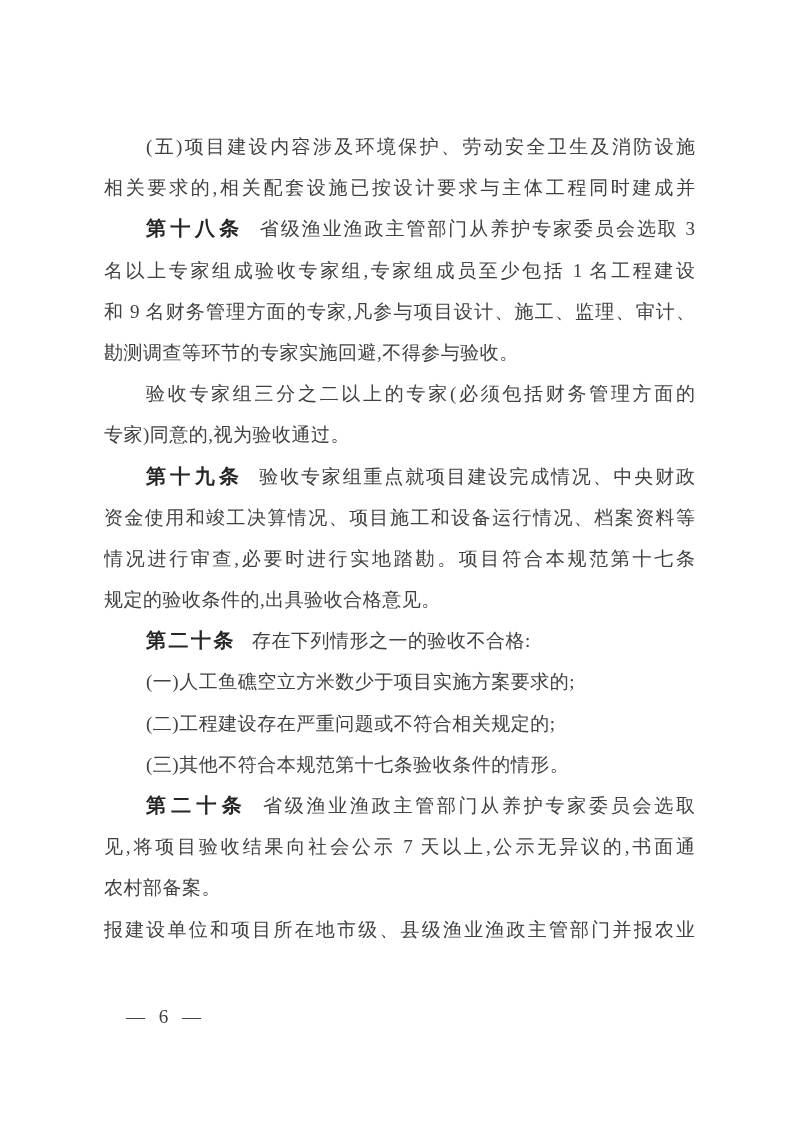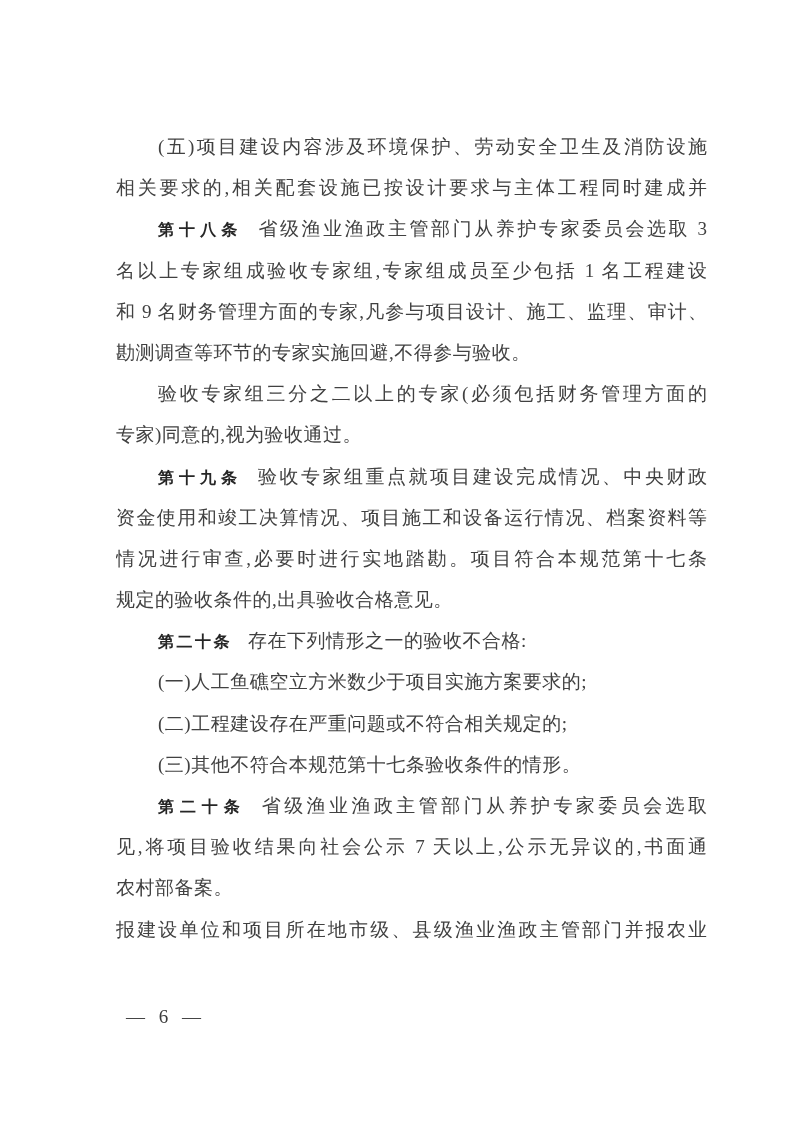--- a/index.html
+++ b/index.html
@@ -6,40 +6,40 @@
   body {
     width: 794px; height: 1123px;
     background: #ffffff;
     position: relative;
     overflow: hidden;
     font-family: "Liberation Serif", "DejaVu Serif", serif;
     color: #414141;
   }
   .doc {
     position: absolute;
-    left: 116px; top: 126px;
+    left: 104px; top: 126px;
     width: 591px;
   }
   .ln {
     font-size: 19px;
     line-height: 41.2px;
     height: 41.2px;
     overflow: hidden;
     letter-spacing: 0.5px;
   }
   .ln.fill {
     text-align: justify;
     text-align-last: justify;
     letter-spacing: 0;
   }
   .ln.indent { padding-left: 42px; }
   .head {
     font-family: "Liberation Sans", "DejaVu Sans", sans-serif;
     font-weight: 700;
-    font-size: 16px;
+    font-size: 20px;
     letter-spacing: 2.5px;
     color: #262626;
     margin-right: 16px;
   }
   .pagenum {
     position: absolute;
     left: 126px; top: 1002px;
     font-size: 19px;
     line-height: 30px;
     letter-spacing: 3px;

